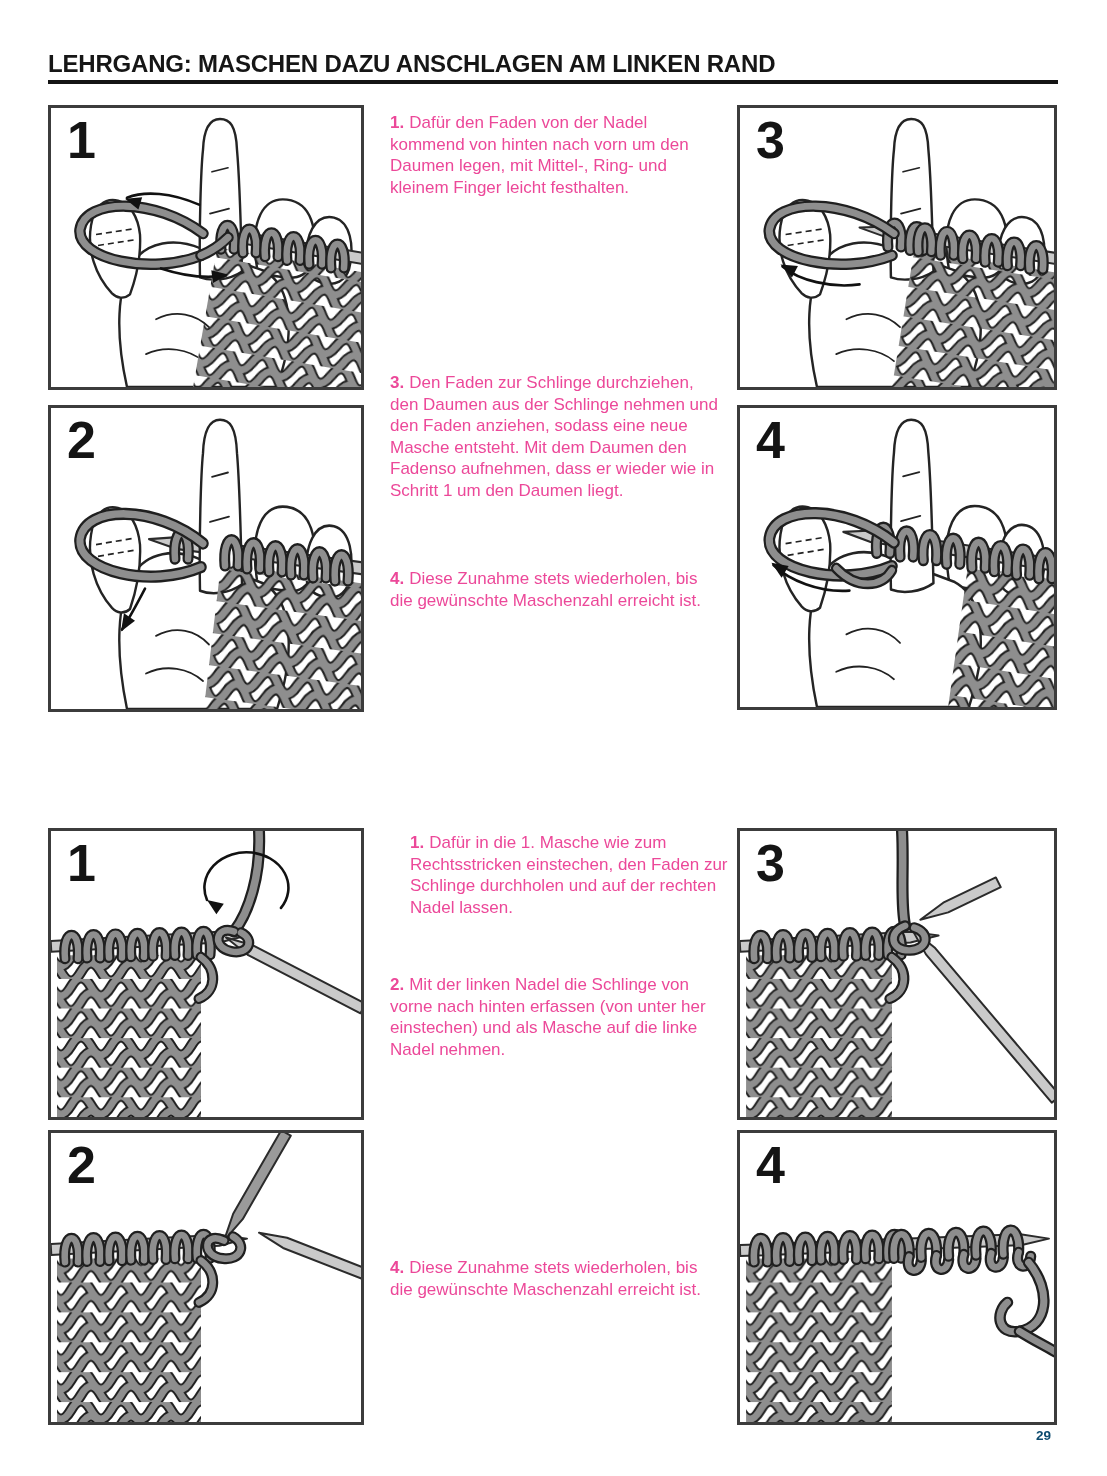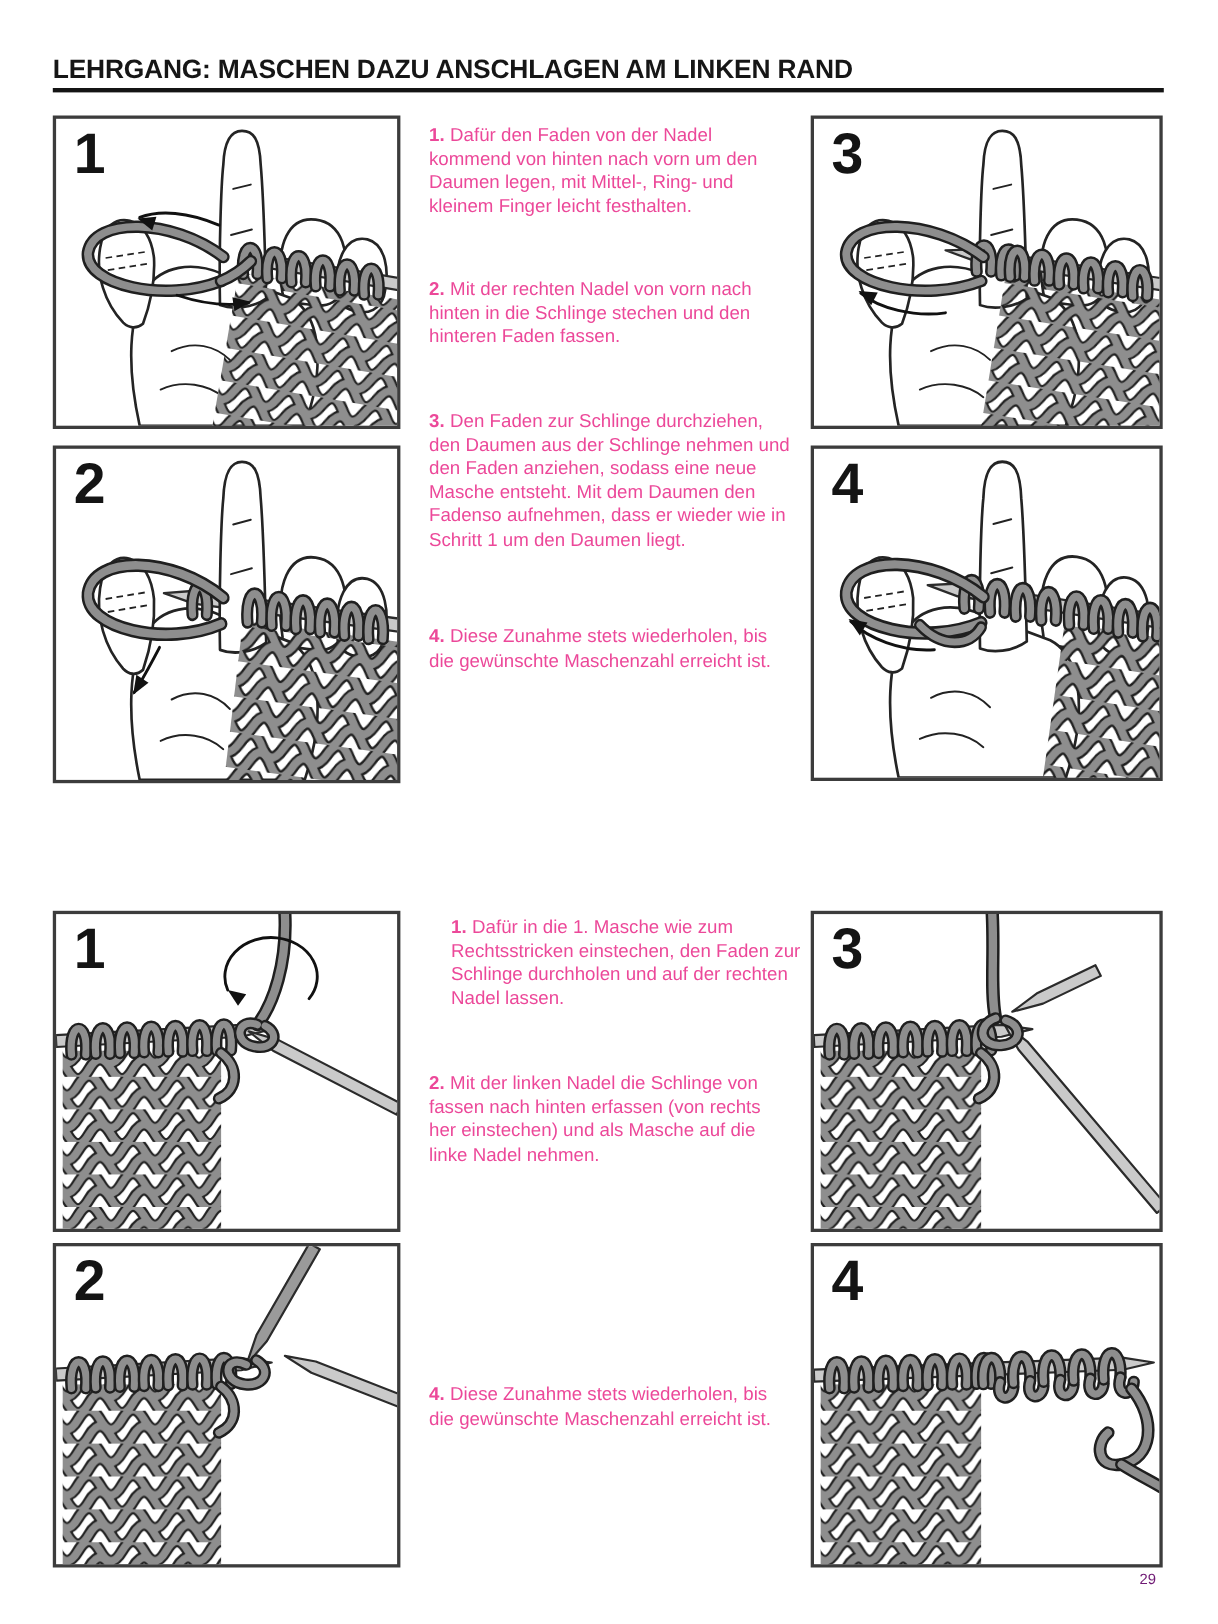--- a/index.html
+++ b/index.html
@@ -7,21 +7,21 @@
         font-family:"Liberation Sans",sans-serif;color:#161616;}
   .lehrgang-heading{position:absolute;left:48px;width:1010px;margin:0;
         font-size:24px;font-weight:700;letter-spacing:-0.2px;line-height:24px;
         padding-bottom:4px;border-bottom:4px solid #141414;}
   .panel{position:absolute;border:3px solid #3c3c3c;background:#fff;box-sizing:border-box;}
   .panel svg{position:absolute;left:0;top:0;width:100%;height:100%;display:block;}
   .panel-num{position:absolute;top:6px;left:16px;font-size:52px;font-weight:700;
         color:#141414;line-height:1;}
   .step{position:absolute;width:328px;margin:0;font-size:17px;line-height:21.5px;color:#ec4899;}
   .step .n{font-weight:700;margin-right:5px;}
-  .page-number{position:absolute;left:1036px;top:1428px;font-size:13.5px;font-weight:400;color:#701a75;}
+  .page-number{position:absolute;left:1036px;top:1428px;font-size:13.5px;font-weight:700;color:#0c4a6e;}
 </style>
 </head>
 <body>
 
 <div class="page">
 
   <h2 class="lehrgang-heading" style="top:52px">LEHRGANG: MASCHEN DAZU ANSCHLAGEN AM LINKEN RAND</h2>
 
   <div class="panel" style="left:48px;top:105px;width:316px;height:285px">
     <svg viewBox="0 0 310 280" preserveAspectRatio="none">
@@ -223,22 +223,20 @@
           <path d="M95,150 C115,170 140,168 150,152" fill="none" stroke="#8e8e8e" stroke-width="6" stroke-linecap="round"></path>
           <path d="M108,171 C78,173 48,161 33,147" fill="none" stroke="#111" stroke-width="2.6" stroke-linecap="round"></path>
           <path d="M0,0 L-16,6.5 L-16,-6.5 Z" fill="#111" transform="translate(31 145) rotate(212)"></path>
         </g>
       </svg>
     <div class="panel-num">4</div>
   </div>
 
   <p class="step" style="left:390px;top:112px">
     <b class="n">1.</b><span>Dafür den Faden von der Nadel kommend von hinten nach vorn um den Daumen legen, mit Mittel-, Ring- und kleinem Finger leicht festhalten.</span></p>
-  <p class="step" style="left:390px;top:252px">
-    <b class="n">2.</b><span>Mit der rechten Nadel von vorn nach hinten in die Schlinge stechen und den hinteren Faden fassen.</span></p>
   <p class="step" style="left:390px;top:372px">
     <b class="n">3.</b><span>Den Faden zur Schlinge durchziehen, den Daumen aus der Schlinge nehmen und den Faden anziehen, sodass eine neue Masche entsteht. Mit dem Daumen den Fadenso aufnehmen, dass er wieder wie in Schritt 1 um den Daumen liegt.</span></p>
   <p class="step" style="left:390px;top:568px">
     <b class="n">4.</b><span>Diese Zunahme stets wiederholen, bis die gewünschte Maschenzahl erreicht ist.</span></p>
 
 
   <div class="panel" style="left:48px;top:828px;width:316px;height:292px">
     <svg viewBox="0 0 310 290" preserveAspectRatio="none">
         <defs>
           <pattern id="knit4" width="40" height="30" patternUnits="userSpaceOnUse">
@@ -414,18 +412,18 @@
           <path d="M276,199 C290,208 304,215 312,220" fill="none" stroke="#1f1f1f" stroke-width="11.5" stroke-linecap="round"></path>
           <path d="M276,199 C290,208 304,215 312,220" fill="none" stroke="#8e8e8e" stroke-width="7" stroke-linecap="round"></path>
         </g>
       </svg>
     <div class="panel-num">4</div>
   </div>
 
   <p class="step" style="left:410px;top:832px">
     <b class="n">1.</b><span>Dafür in die 1. Masche wie zum Rechtsstricken einstechen, den Faden zur Schlinge durchholen und auf der rechten Nadel lassen.</span></p>
   <p class="step" style="left:390px;top:974px">
-    <b class="n">2.</b><span>Mit der linken Nadel die Schlinge von fassen nach hinten erfassen (von rechts her einstechen) und als Masche auf die linke Nadel nehmen.</span></p>
+    <b class="n">2.</b><span>Mit der linken Nadel die Schlinge von vorne nach hinten erfassen (von unter her einstechen) und als Masche auf die linke Nadel nehmen.</span></p>
   <p class="step" style="left:390px;top:1257px">
     <b class="n">4.</b><span>Diese Zunahme stets wiederholen, bis die gewünschte Maschenzahl erreicht ist.</span></p>
 
   <div class="page-number">29</div>
 </div>
 
 </body></html>

